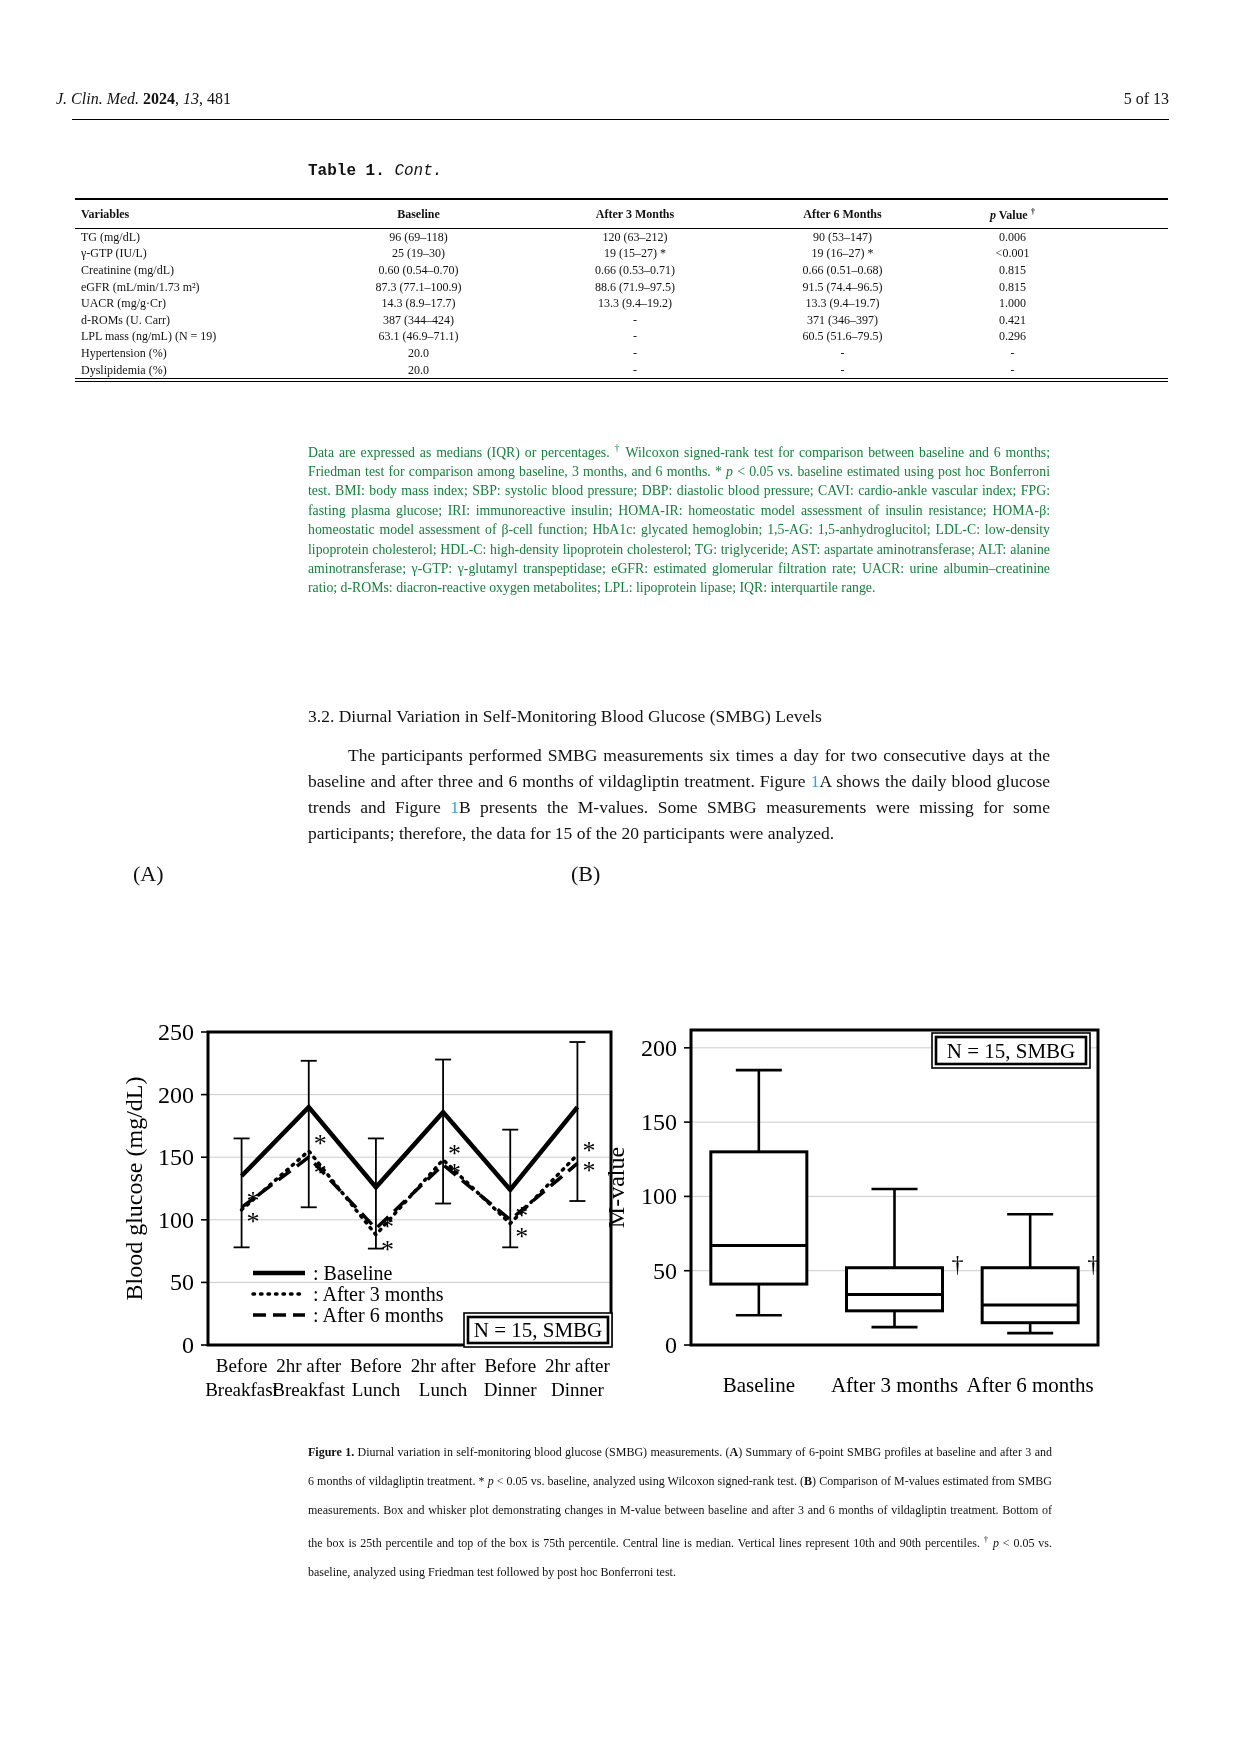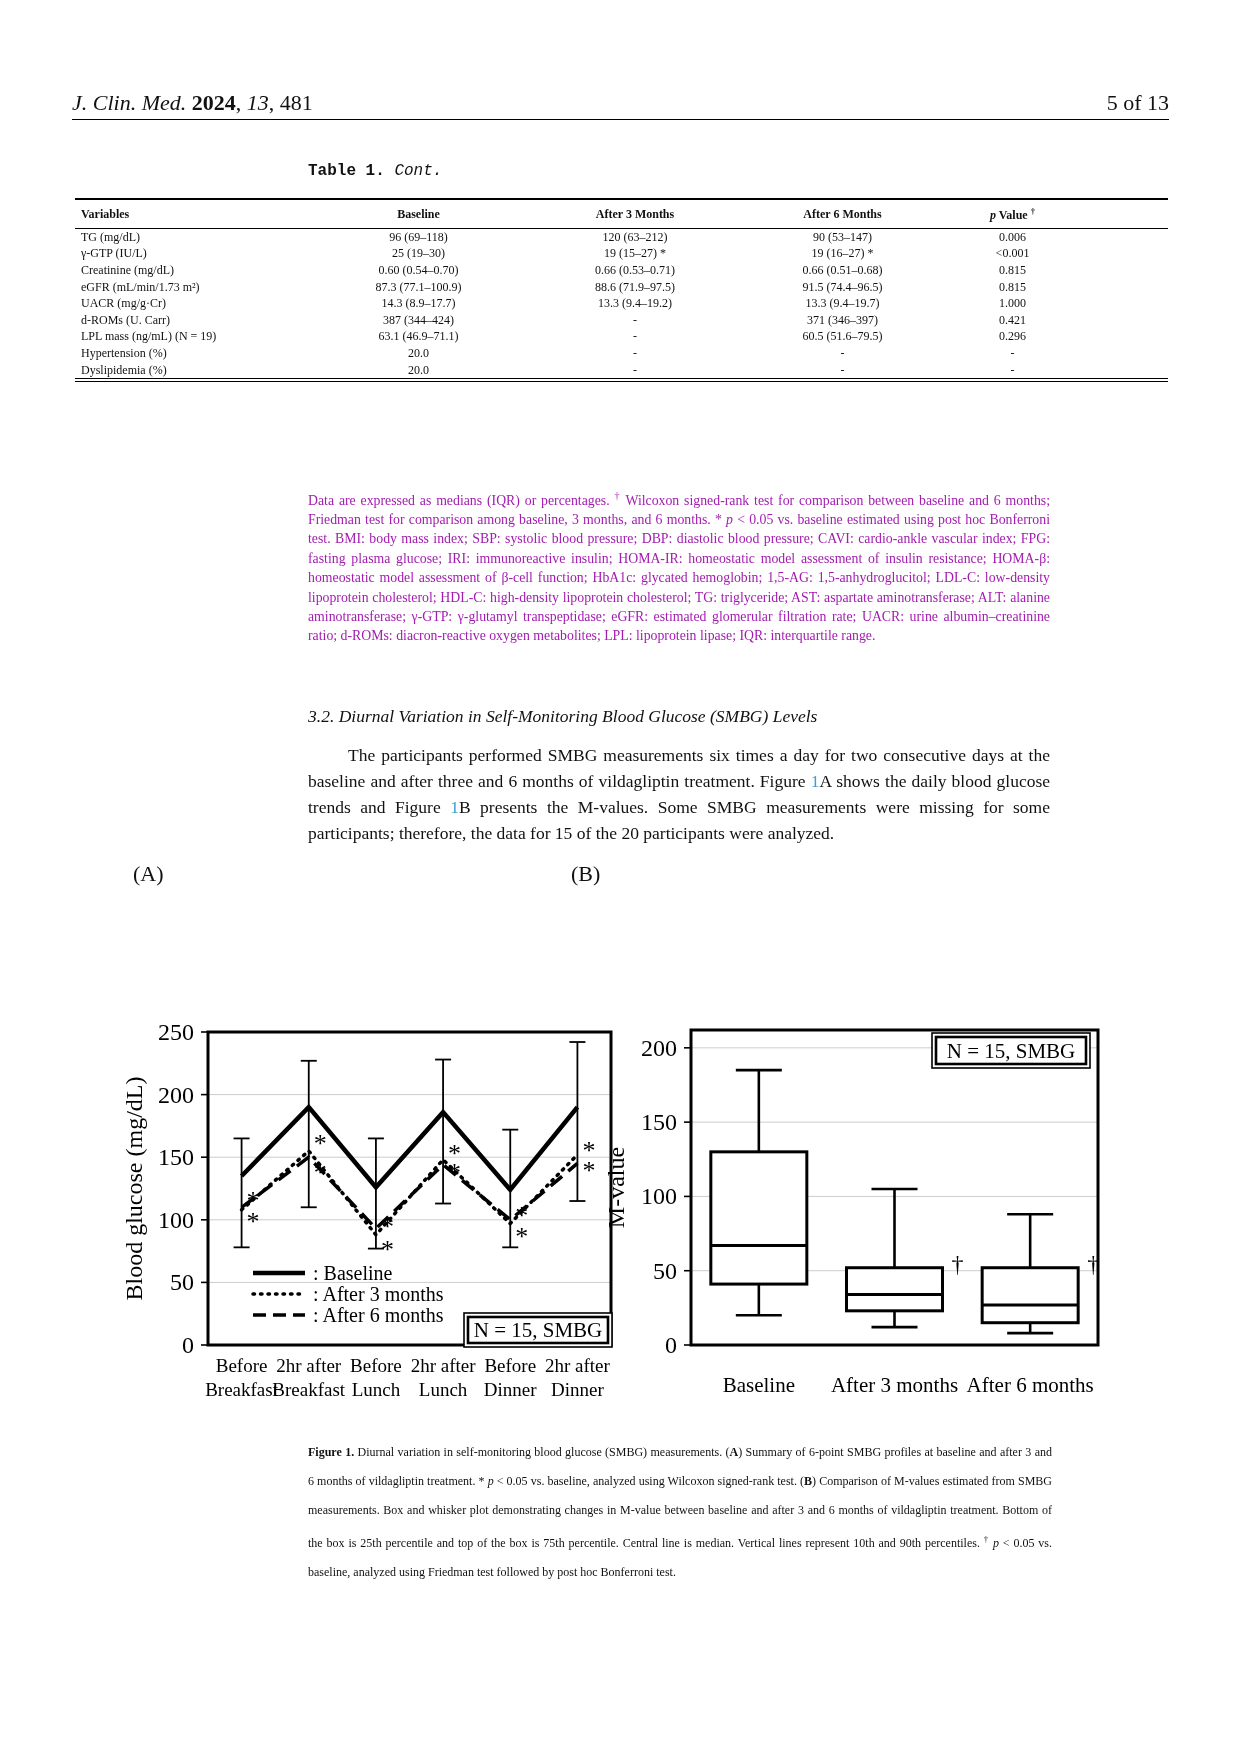--- a/index.html
+++ b/index.html
@@ -1,36 +1,36 @@
 <!DOCTYPE html>
 <html><head>
 <meta charset="utf-8">
 <style>
   html,body{margin:0;padding:0;background:#777;}
   .page{position:relative;width:1241px;height:1754px;background:#ffffff;margin:0 auto;
         font-family:"Liberation Serif",serif;color:#111;}
-  .running-head{position:absolute;left:72px;right:72px;top:90px;display:flex;
-        justify-content:space-between;font-size:22px;}
+  .running-head{position:absolute;left:56px;right:72px;top:90px;display:flex;
+        justify-content:space-between;font-size:16px;}
   .head-rule{position:absolute;left:72px;right:72px;top:119px;border-top:1.8px solid #000;}
   .table-caption{position:absolute;left:308px;top:162px;font-size:16px;font-family:Liberation Mono, monospace;}
   .datatable{position:absolute;left:75px;top:198px;width:1093px;border-collapse:collapse;
         font-size:12px;border-top:2px solid #000;}
   .datatable thead td{border-bottom:1.6px solid #000;font-weight:bold;padding:6px 2px 5px 2px;}
   .datatable tbody tr:last-child td{border-bottom:4px double #000;}
   .datatable td{padding:0.8px 2px;text-align:center;}
   .datatable td:first-child{text-align:left;padding-left:6px;}
   .datatable td:last-child{padding-right:90px;}
   .footnote{position:absolute;left:308px;top:438px;width:742px;font-size:13.8px;
-        line-height:19.4px;text-align:justify;color:#a21caf;margin-top:48px;}
+        line-height:19.4px;text-align:justify;color:#15803d;}
   .bodypara{position:absolute;left:308px;width:742px;font-size:17.5px;line-height:26px;
         text-align:justify;}
   .p1{top:626px;}
   .p1 .indent,.p2 .indent{display:inline-block;width:40px;}
   .section-heading{position:absolute;left:308px;top:706px;width:742px;font-size:17.5px;
-        font-style:italic;}
+        }
   .p2{top:742px;}
   .figure-area{position:absolute;left:0;top:855px;width:1241px;height:580px;}
   .panel-label{position:absolute;font-size:22px;}
   .pa{left:133px;top:6px;} .pb{left:571px;top:6px;}
   .chart-svg{position:absolute;top:145px;}
   .svg-a{left:118px;} .svg-b{left:598px;}
   .figure-caption{position:absolute;left:308px;top:1438px;width:744px;font-size:12px;
         line-height:29px;text-align:justify;}
   sup{font-size:0.72em;}
 </style>

